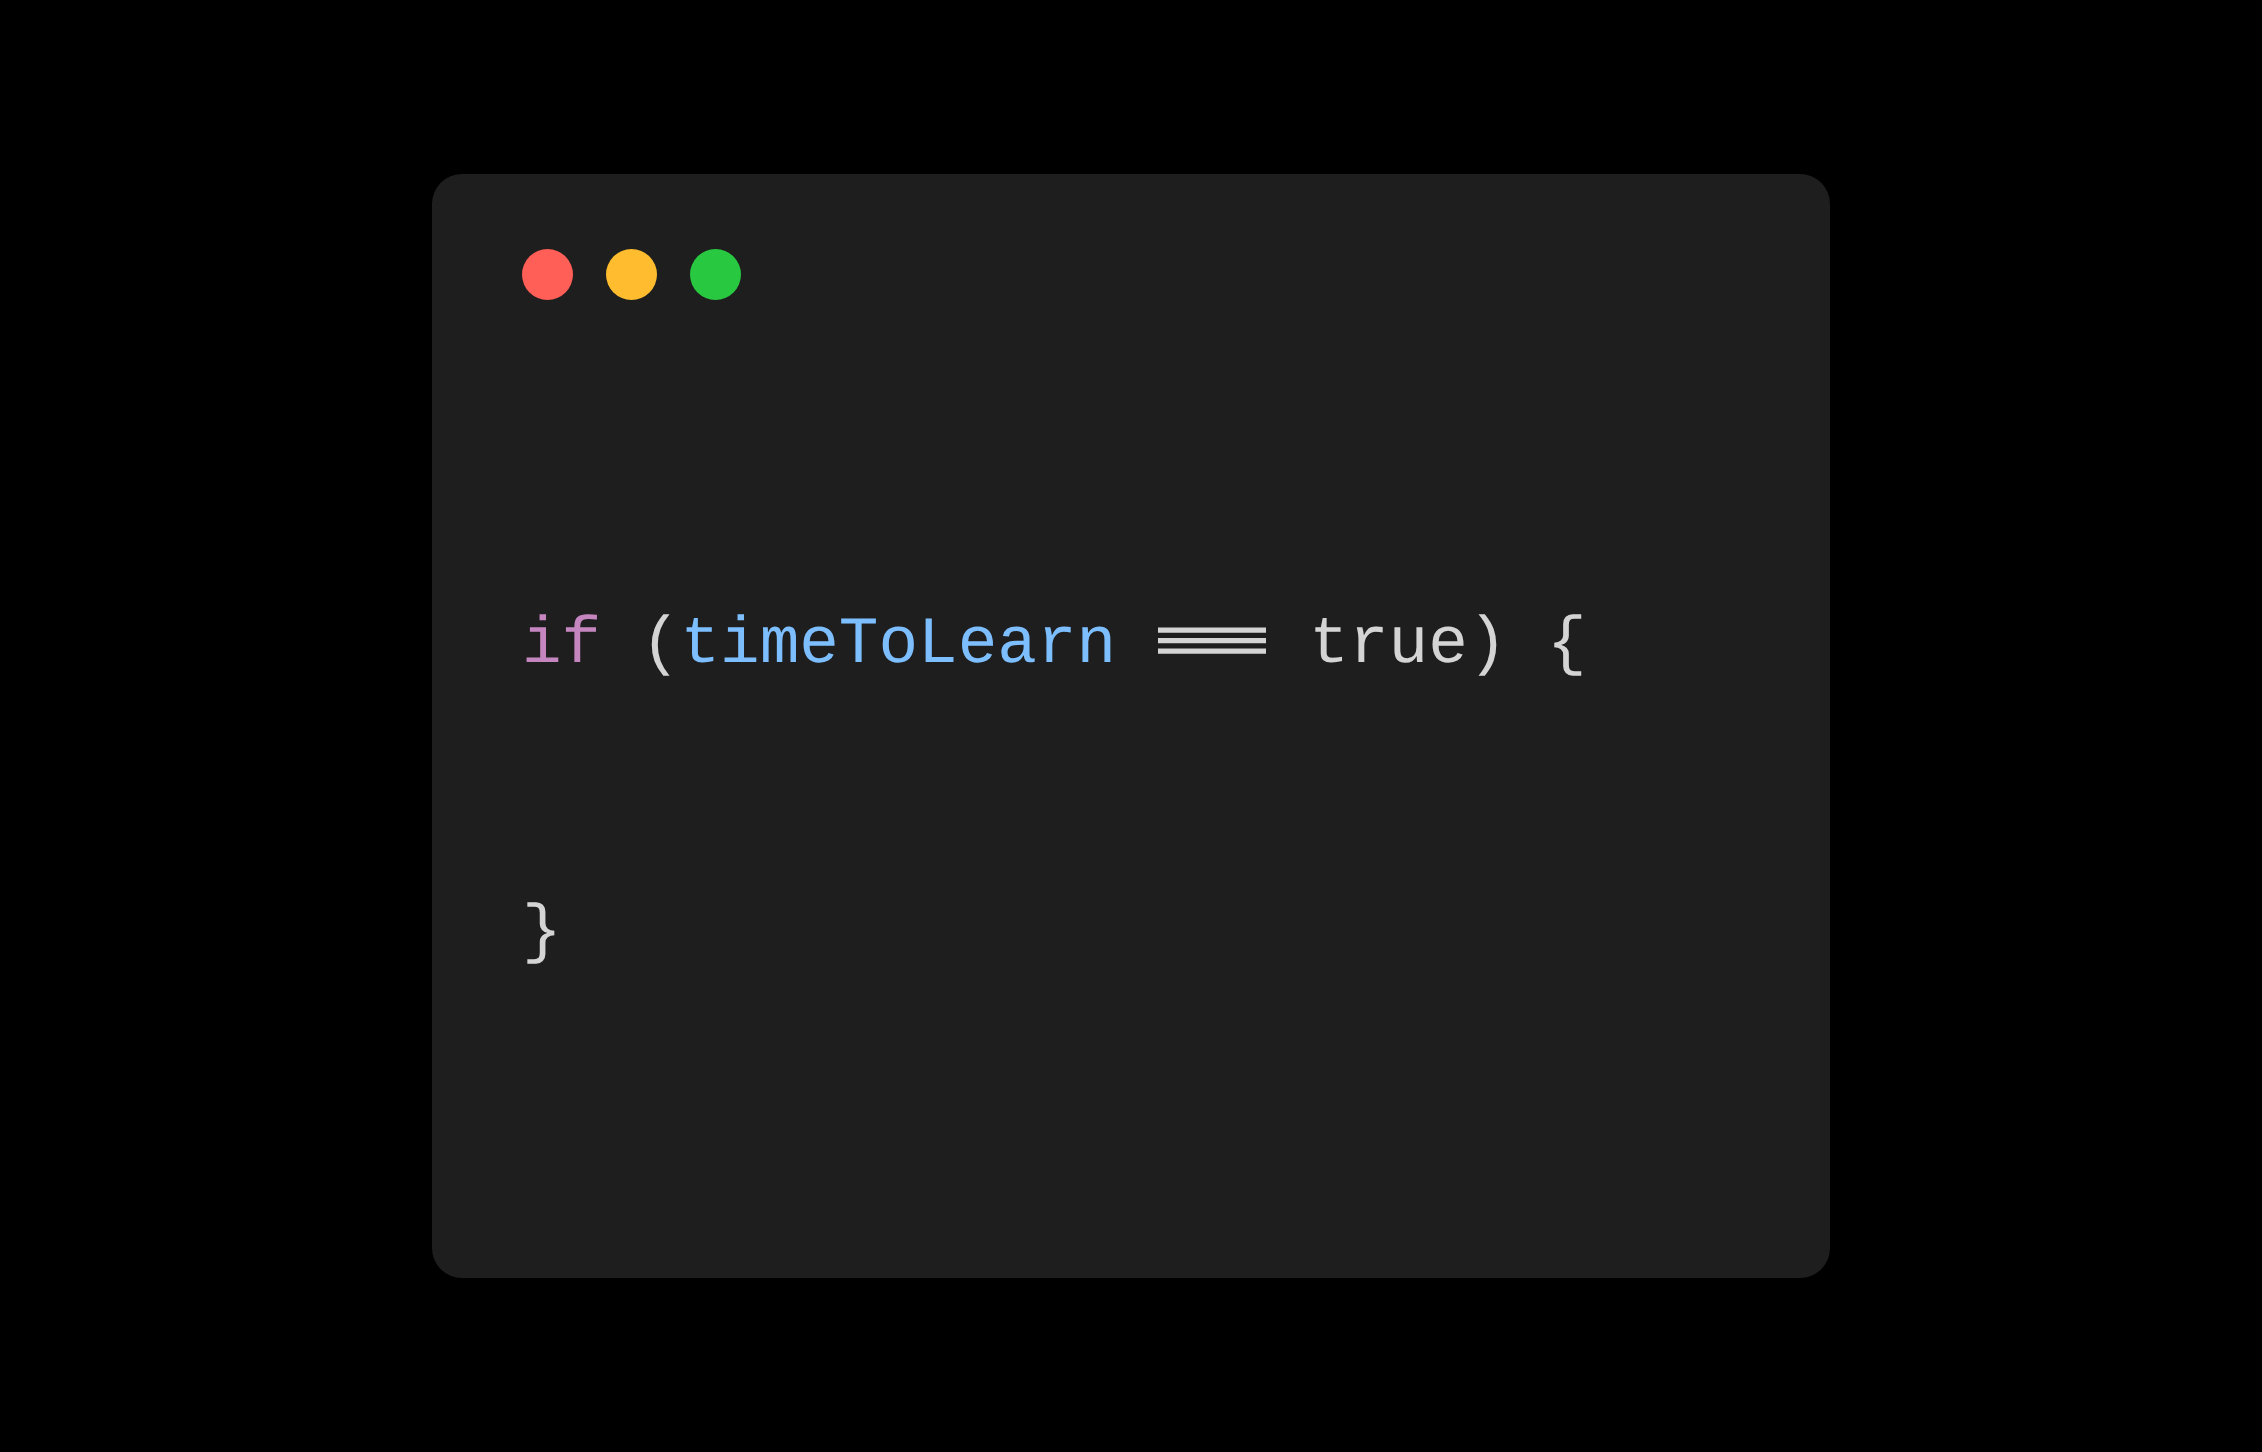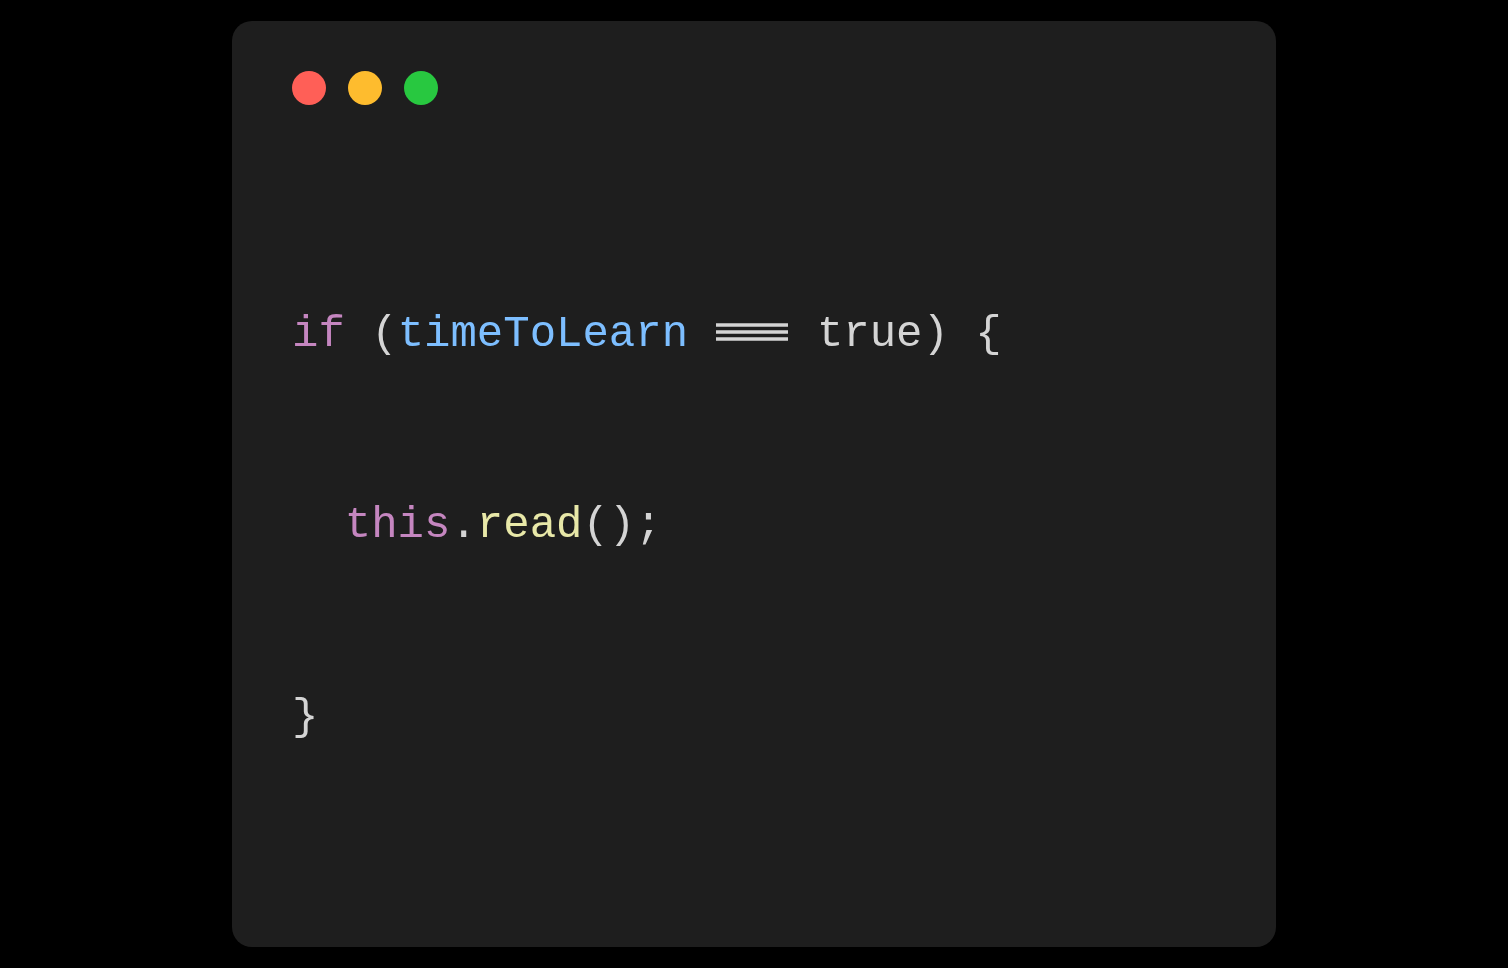--- a/index.html
+++ b/index.html
@@ -10,21 +10,21 @@
     body {
       width: 1508px;
       height: 968px;
       background: #000000;
       display: flex;
       align-items: center;
       justify-content: center;
       font-family: 'SF Mono', 'Monaco', 'Menlo', 'Consolas', 'Courier New', monospace;
     }
     .window {
-      width: 1044px;
+      width: 932px;
       background: #1e1e1e;
       border-radius: 20px;
       padding: 50px 60px 70px 60px;
       box-shadow: 0 20px 60px rgba(0,0,0,0.5);
     }
     .titlebar {
       display: flex;
       gap: 22px;
       margin-bottom: 70px;
     }
@@ -65,16 +65,15 @@
     <div class="traffic-light red"></div>
     <div class="traffic-light yellow"></div>
     <div class="traffic-light green"></div>
   </div>
   <div class="code">
     <span class="line"><span class="tok-keyword">if</span><span class="tok-punct"> (</span><span class="tok-variable">timeToLearn</span><span class="tok-punct"> </span><span class="tok-operator-lig"><svg width="76" height="22" viewBox="0 0 76 22">
             <line x1="2" y1="4" x2="74" y2="4" stroke="#d4d4d4" stroke-width="3.5"></line>
             <line x1="2" y1="11" x2="74" y2="11" stroke="#d4d4d4" stroke-width="3.5"></line>
             <line x1="2" y1="18" x2="74" y2="18" stroke="#d4d4d4" stroke-width="3.5"></line>
           </svg></span><span class="tok-punct"> </span><span class="tok-boolean">true</span><span class="tok-punct">) {</span></span>
-    <span class="line"><span class="indent"></span><span class="tok-this">this</span><span class="tok-punct">.</span><span class="tok-method">read</span><span class="tok-punct">();</span></span>
     <span class="line"><span class="tok-punct">}</span></span>
   </div>
 </div>
 
 </body></html>

